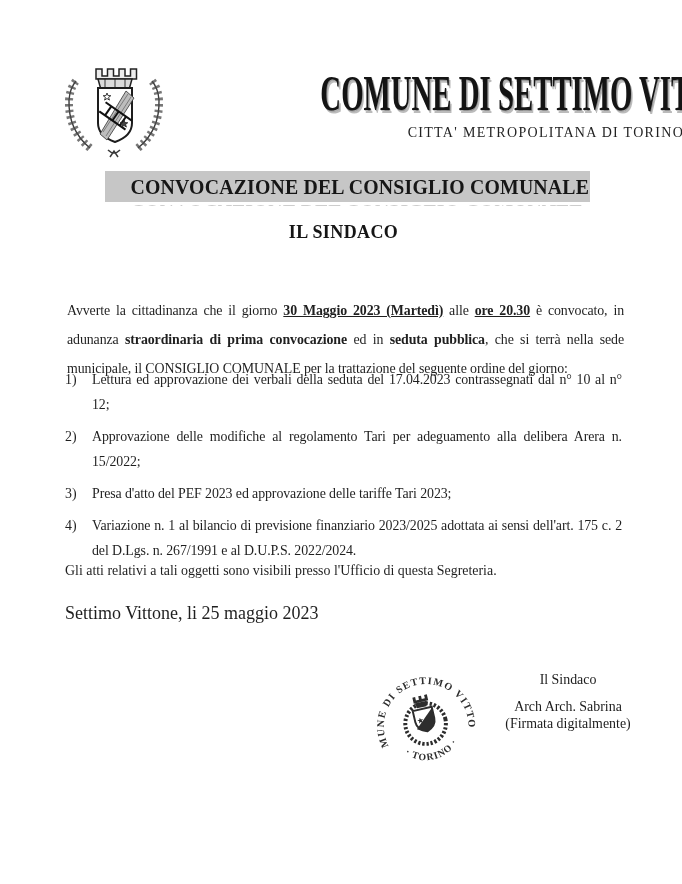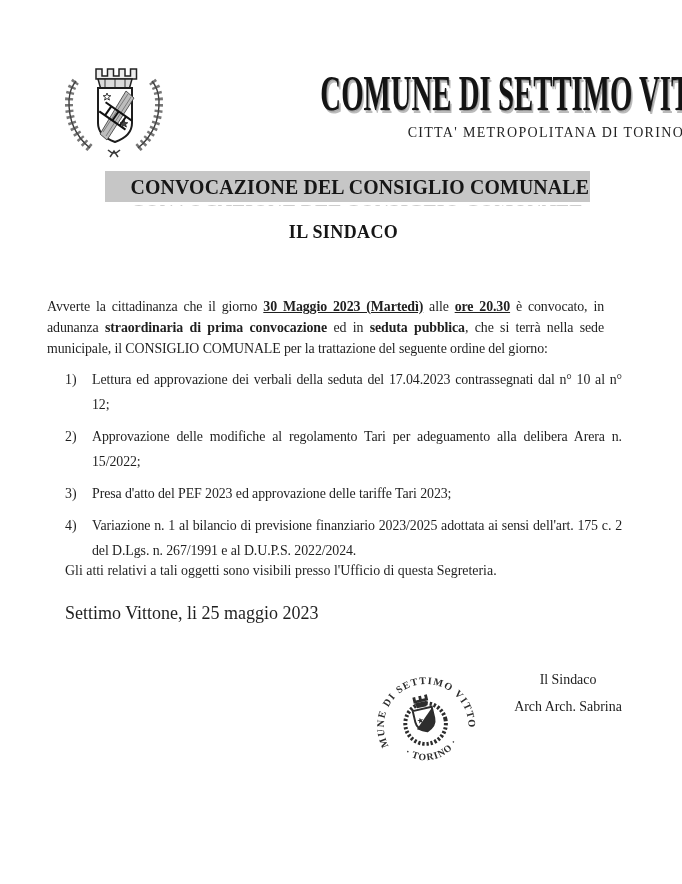--- a/index.html
+++ b/index.html
@@ -30,21 +30,21 @@
   .band-ghost{
     position:absolute;top:205px;left:105px;width:485px;height:7px;overflow:hidden;
     opacity:0.22;filter:blur(0.5px);text-align:center;white-space:nowrap;
   }
   .band-ghost span{
     display:inline-block;font-weight:bold;font-size:22px;transform:translateY(-19px) scaleX(0.90);
   }
   .subheading{position:absolute;top:222px;left:65px;width:557px;text-align:center;
     font-weight:bold;font-size:18px;letter-spacing:0.4px;color:#151515;}
   
-  .intro{position:absolute;top:282px;left:47px;width:557px;font-size:13.9px;line-height:21px;
+  .intro{position:absolute;top:282px;left:67px;width:557px;font-size:13.9px;line-height:29px;
     text-align:justify;letter-spacing:-0.1px;}
   .bu{font-weight:bold;text-decoration:underline;}
   .b{font-weight:bold;}
   .agenda{position:absolute;top:367px;left:65px;width:557px;list-style:none;margin:0;padding:0;}
   .agenda-item{display:flex;margin-bottom:7px;font-size:13.9px;line-height:25px;}
   .agenda-num{width:27px;flex:none;}
   .agenda-text{flex:1;text-align:justify;letter-spacing:-0.1px;}
   .closing{position:absolute;top:563px;left:65px;width:557px;font-size:13.9px;}
   .dateline{position:absolute;top:603px;left:65px;width:557px;font-size:18px;}
   
@@ -152,15 +152,16 @@
 
       <path d="M49 46 h22 v13 q0 9 -11 13 q-11 -4 -11 -13 z" fill="#ffffff" stroke="#2d2d2d" stroke-width="2.2"></path>
       <path d="M49 67 L71 47 L71 59 Q71 68 60 72 Q53 70 49 67 Z" fill="#2d2d2d"></path>
       <path d="M55 55 l.9 2.3 2.5 .1 -2 1.5 .7 2.4 -2.1 -1.4 -2.1 1.4 .7 -2.4 -2 -1.5 2.5 -.1 z" fill="#2d2d2d"></path>
     </svg>
   </div>
 
   <div class="signature">
     <div class="sig-role">Il Sindaco</div>
     <div class="sig-name">Arch Arch. Sabrina</div>
+    <div class="sig-note">(Firmata digitalmente)</div>
   </div>
 
 </div>
 
 </body></html>

